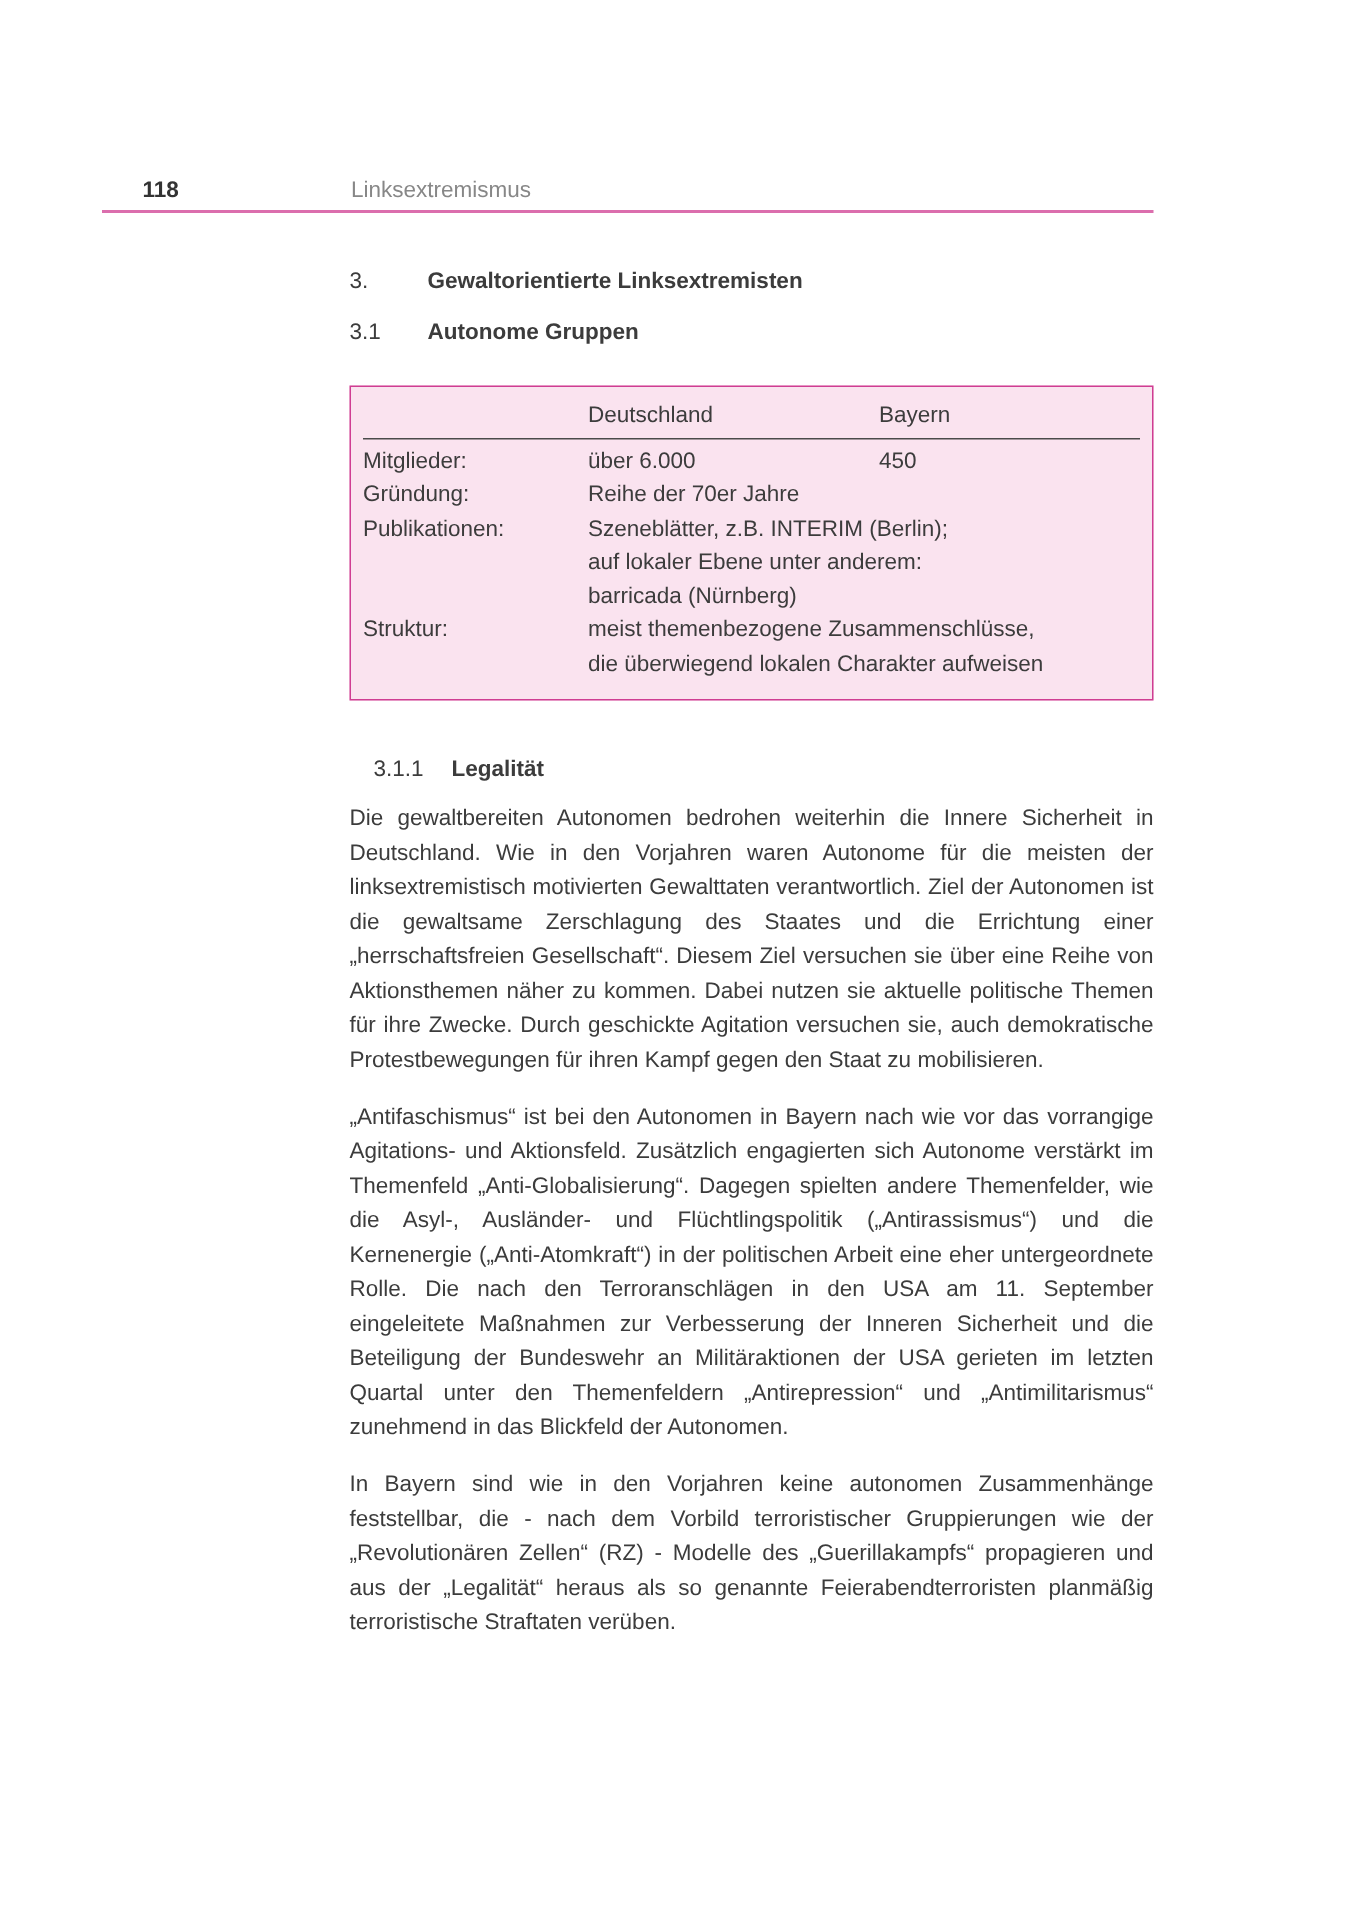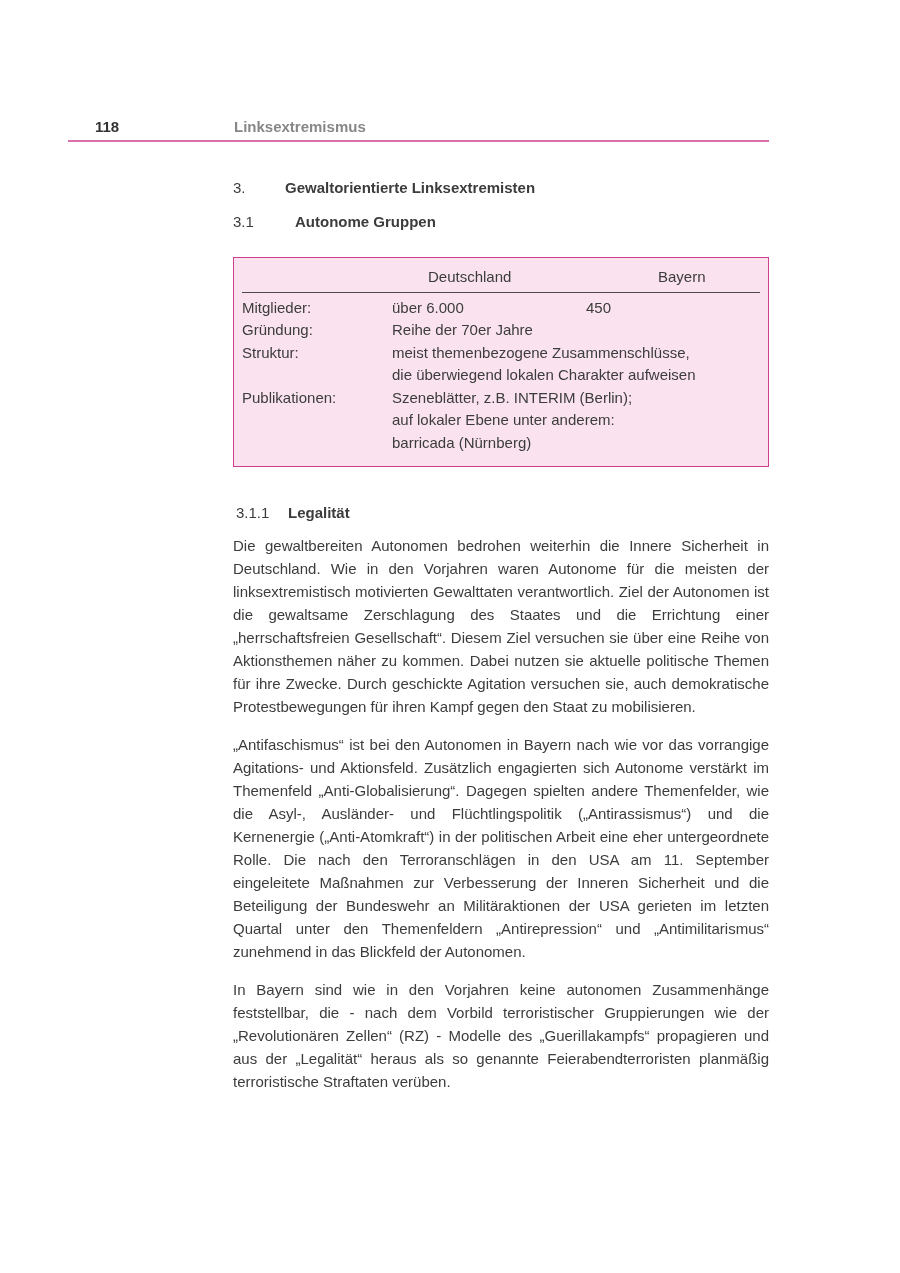--- a/index.html
+++ b/index.html
@@ -37,21 +37,21 @@
     position: absolute;
     left: 27px;
     top: 0;
     font-weight: bold;
     color: #333333;
   }
   .running-head {
     position: absolute;
     left: 166px;
     top: 0;
-    font-weight: bold;
+    font-weight: normal;
     color: var(--muted);
   }
   .header-rule {
     position: absolute;
     left: 0;
     top: 22px;
     width: 701px;
     height: 2px;
     background: var(--accent);
     opacity: 0.75;
@@ -68,22 +68,22 @@
     line-height: 19px;
   }
   .heading .h-num {
     flex: none;
     width: 52px;
   }
   .heading .h-title {
     font-weight: bold;
   }
   .heading.h3  { margin: 0 0 15px 0; }
-  .heading.h31 { margin: 0 0 26px 0; gap: 10px; }
-  .heading.h311{ margin: 0 0 12px 3px; }
+  .heading.h31 { margin: 0 0 26px 0; }
+  .heading.h311{ margin: 0 0 12px 16px; }
   
   .infobox {
     width: 536px;
     background: var(--box-bg);
     border: 1.5px solid var(--accent);
     padding: 8px 8px 12px 8px;
     margin: 0 0 36px 0;
     line-height: 22.5px;
   }
   .box-row {
@@ -91,21 +91,20 @@
     grid-template-columns: 150px 194px 1fr;
   }
   .box-row .cell-label {
     text-align: left;
     padding-right: 9px;
   }
   .box-row.box-head {
     border-bottom: 1px solid var(--header-line);
     padding-bottom: 3px;
     margin-bottom: 4px;
-    gap: 36px;
   }
   .cell-span {
     grid-column: 2 / 4;
   }
   
   .body-text p {
     margin: 0 0 15px 0;
     line-height: 23px;
     text-align: justify;
     hyphens: auto;
@@ -149,33 +148,33 @@
         <div class="cell">450</div>
       </div>
 
       <div class="box-row">
         <div class="cell-label">Gründung:</div>
         <div class="cell">Reihe der 70er Jahre</div>
         <div class="cell"></div>
       </div>
 
       <div class="box-row">
-        <div class="cell-label">Struktur:</div>
-        <div class="cell cell-span">
-          <div>meist themenbezogene Zusammenschlüsse,</div>
-          <div>die überwiegend lokalen Charakter aufweisen</div>
-        </div>
-      </div>
-
-      <div class="box-row">
         <div class="cell-label">Publikationen:</div>
         <div class="cell cell-span">
           <div>Szeneblätter, z.B. INTERIM (Berlin);</div>
           <div>auf lokaler Ebene unter anderem:</div>
           <div>barricada (Nürnberg)</div>
+        </div>
+      </div>
+
+      <div class="box-row">
+        <div class="cell-label">Struktur:</div>
+        <div class="cell cell-span">
+          <div>meist themenbezogene Zusammenschlüsse,</div>
+          <div>die überwiegend lokalen Charakter aufweisen</div>
         </div>
       </div>
 
     </div>
 
     <div class="heading h311">
       <span class="h-num">3.1.1</span>
       <span class="h-title">Legalität</span>
     </div>
 

